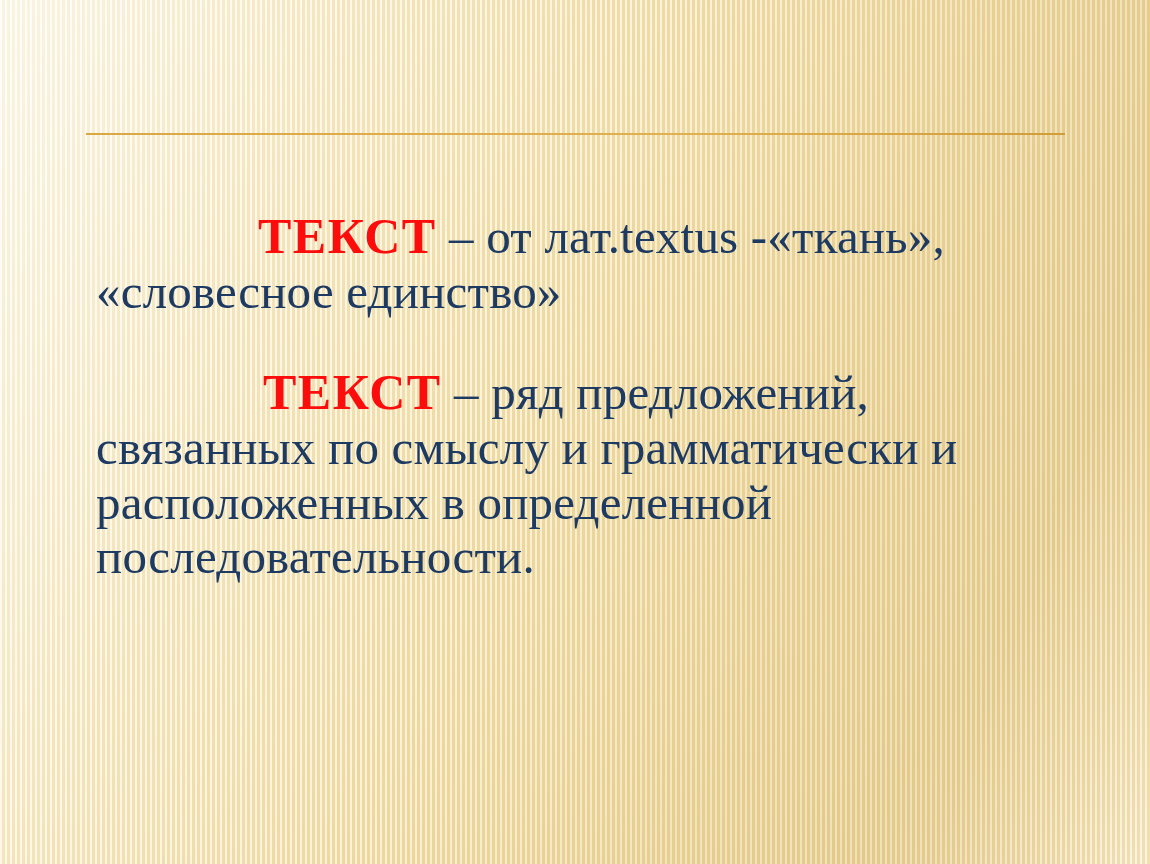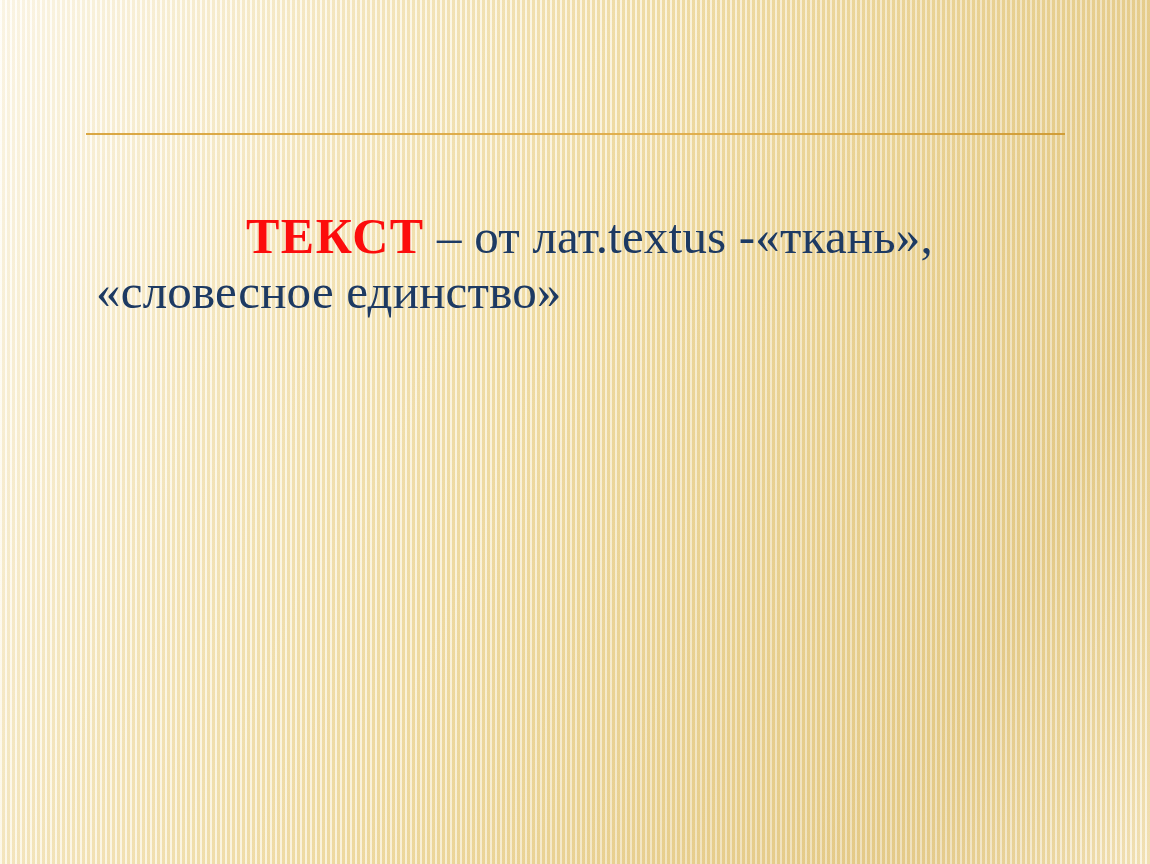--- a/index.html
+++ b/index.html
@@ -86,34 +86,38 @@
   .para.second {
     margin-top: 44px;
     text-indent: 155px;
   }
 
   .kw {
     color: #fc0d0c;
     font-weight: bold;
     letter-spacing: 1.5px;
     font-size: 50px;
+    margin-left: 12px;
   }
 
   .dash {
     color: #1d3a63;
   }
 </style>
 </head>
 <body>
 
 <div class="slide">
 
   <div class="top-rule"></div>
 
   <div class="body-block">
 
     <p class="para first">
       <span class="kw">ТЕКСТ</span><span class="dash"> – </span><span>от лат.textus -«ткань», «словесное  единство»</span>
     </p>
 
+    <p class="para second">
+      <span class="kw">ТЕКСТ</span><span class="dash"> – </span><span>ряд предложений, связанных по смыслу и грамматически и расположенных в определенной последовательности.</span>
+    </p>
 
   </div>
 </div>
 
 </body></html>

